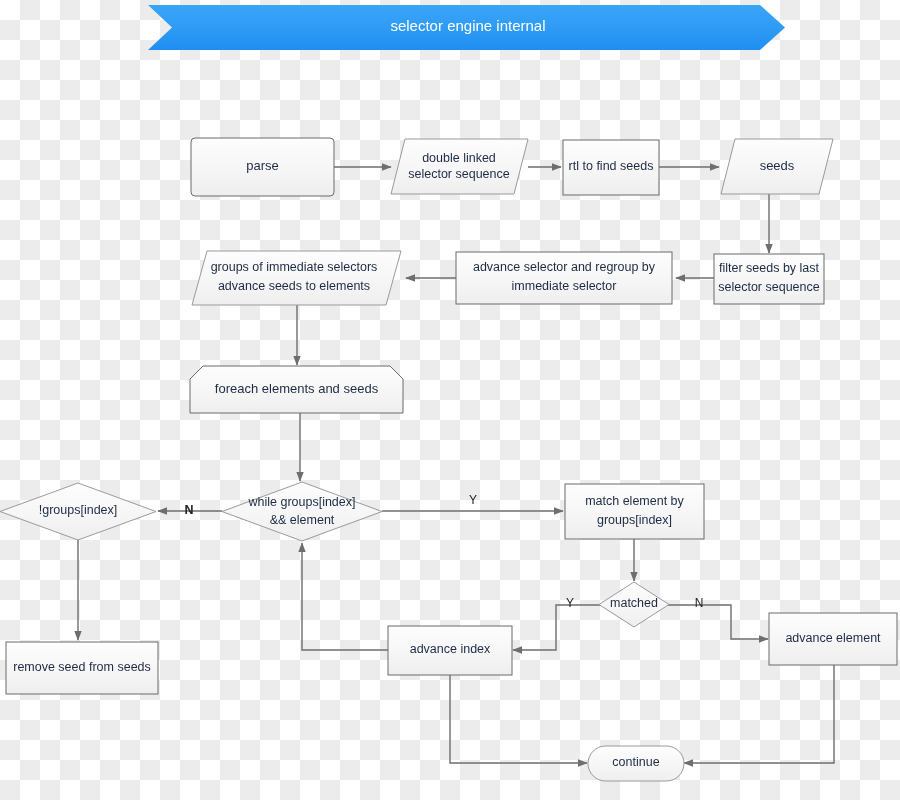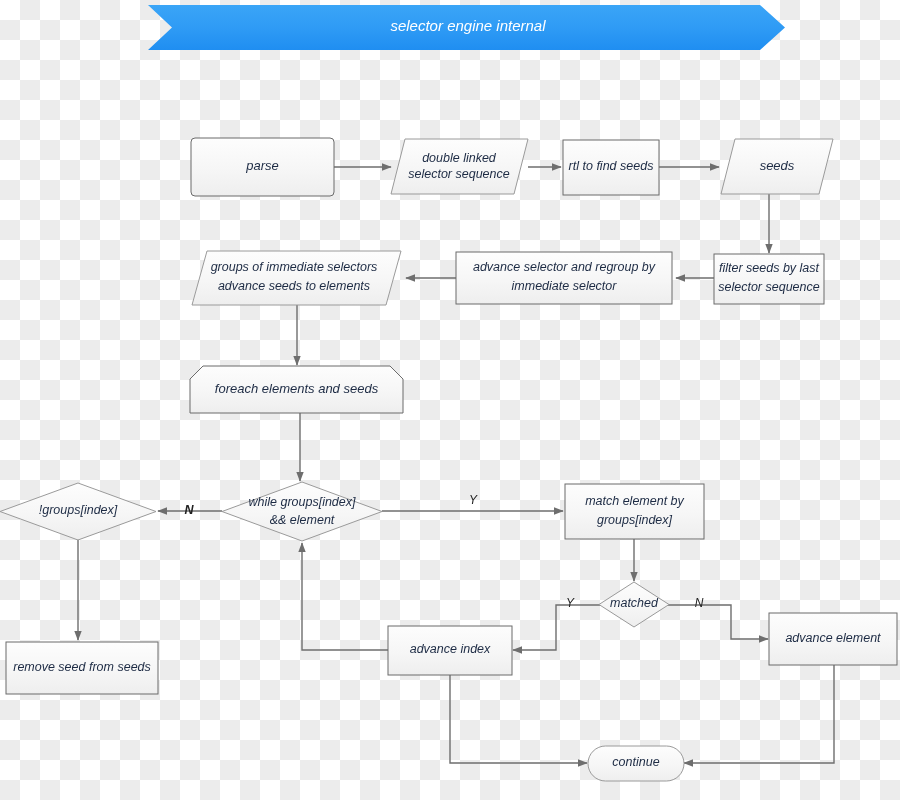--- a/index.html
+++ b/index.html
@@ -17,21 +17,20 @@
     background-image:
       linear-gradient(45deg, #ececec 25%, transparent 25%, transparent 75%, #ececec 75%, #ececec),
       linear-gradient(45deg, #ececec 25%, transparent 25%, transparent 75%, #ececec 75%, #ececec);
     background-size: 40px 40px;
     background-position: 0 0, 20px 20px;
   }
   #canvas {
     position: relative;
     width: 900px;
     height: 800px;
-    font-style: italic;
   }
   svg.layer {
     position: absolute;
     left: 0;
     top: 0;
     width: 900px;
     height: 800px;
     pointer-events: none;
   }
   svg.layer text,

